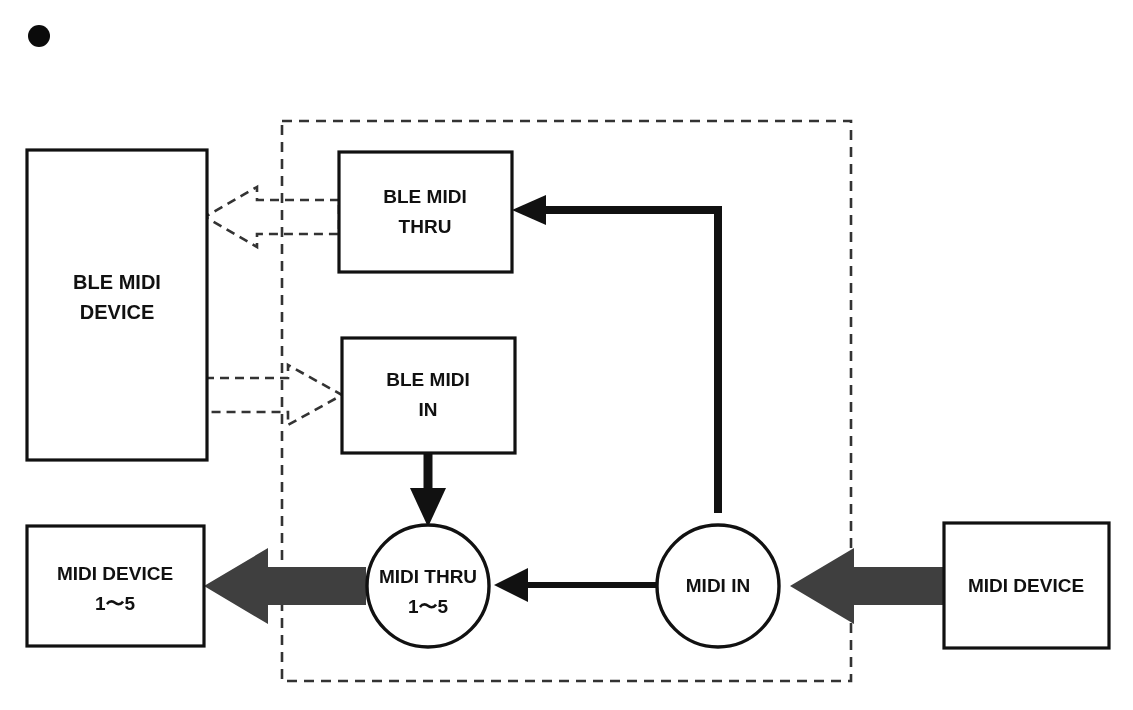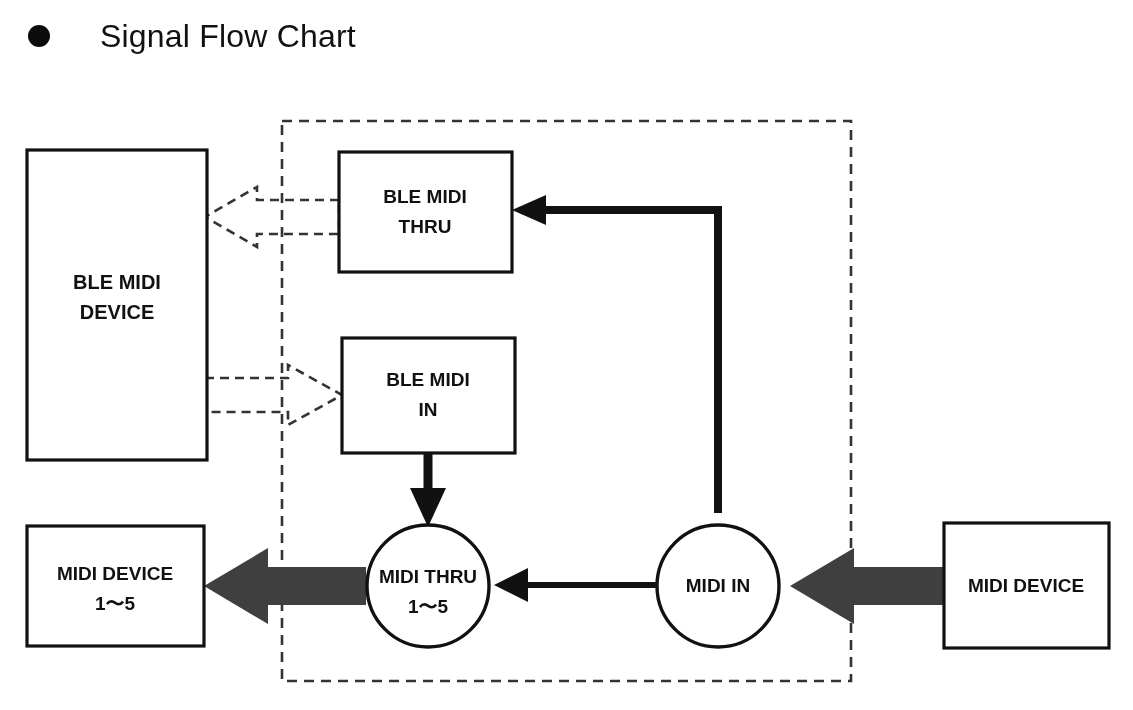--- a/index.html
+++ b/index.html
@@ -70,21 +70,20 @@
   .lbl-20 { font-size: 20px; }
   .lbl-19 { font-size: 19px; }
 </style>
 </head>
 <body>
 
 <div id="page">
 
   <div class="heading">
     <span class="heading-bullet"></span>
-    <span class="heading-text">Signal Flow Chart</span>
   </div>
 
   <div class="diagram">
     <svg width="1133" height="710" viewBox="0 0 1133 710" xmlns="http://www.w3.org/2000/svg">
 
       <rect x="282" y="121" width="569" height="560" fill="none" stroke="#333333" stroke-width="2.6" stroke-dasharray="10 7"></rect>
 
       <g>
         <path d="M 339 200 L 257 200 L 257 187 L 205 217 L 257 247 L 257 234 L 339 234 Z" fill="none" stroke="#333333" stroke-width="2.6" stroke-dasharray="9 6" stroke-linejoin="miter"></path>
       </g>

